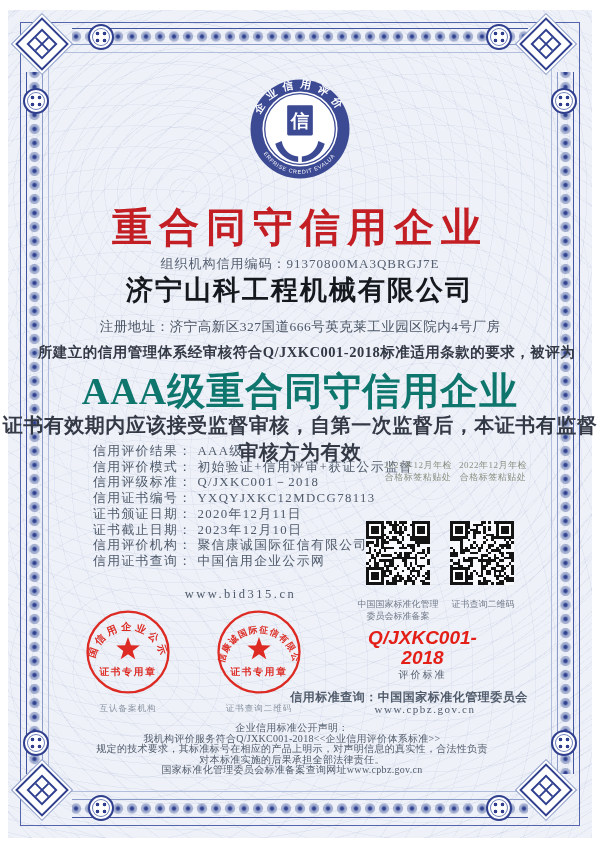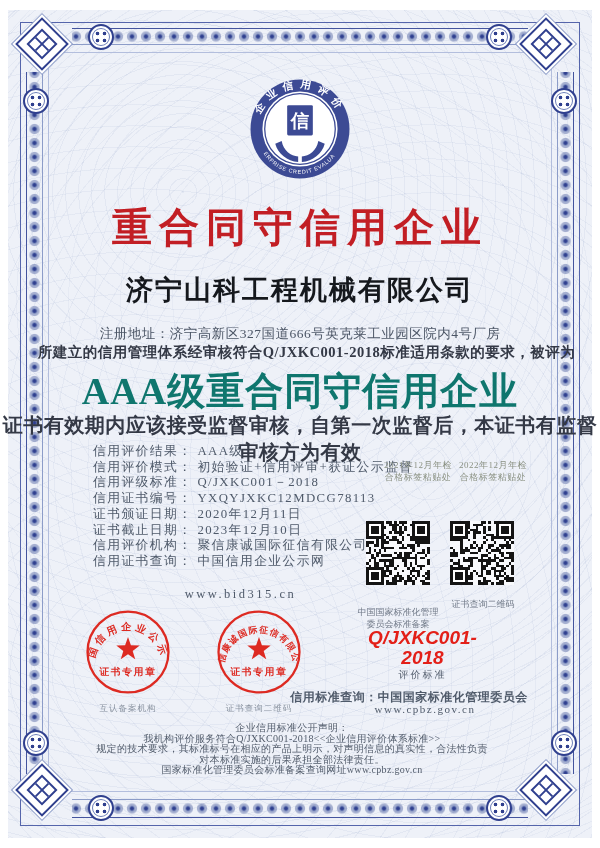--- a/index.html
+++ b/index.html
@@ -36,35 +36,35 @@
     border:2px solid #2f3f8e;box-shadow:inset 0 0 0 2px #fff,inset 0 0 0 3px #6d7fb8;}
   .btn-orn::after{content:"";position:absolute;inset:4px;
     background-image:radial-gradient(#2f3f8e 1.6px, transparent 2.1px);background-size:7px 7px;background-position:0 0;}
   
   .abs{position:absolute;left:0;right:0;text-align:center;}
   .emblem-wrap{top:74px;}
   .title{top:200px;font-size:40px;font-weight:bold;color:#c21e24;letter-spacing:7px;}
   .orgcode{top:255px;font-size:13px;color:#566070;letter-spacing:1px;}
   .company{top:272px;font-size:27px;font-weight:bold;color:#15181d;letter-spacing:2px;
     font-family:"Liberation Sans",sans-serif;}
-  .address{top:318px;font-size:13.5px;color:#4c5666;letter-spacing:0.5px;margin-top:7px;}
+  .address{top:318px;font-size:13.5px;color:#4c5666;letter-spacing:0.5px;}
   .stmt1{top:343px;font-size:14.5px;font-weight:bold;color:#343946;letter-spacing:0.5px;margin-left:13px;}
   .grade{top:366px;font-size:38px;font-weight:bold;color:#0f766e;letter-spacing:1px;}
   .stmt2{top:412px;font-size:20px;font-weight:bold;color:#343946;letter-spacing:0.5px;}
   .fields{position:absolute;left:93px;top:444px;font-size:12.8px;color:#4f5a6a;
     line-height:15.7px;letter-spacing:1.4px;}
   .field-row .fv{margin-left:5px;}
   .bid-url{position:absolute;left:93px;top:587px;width:295px;text-align:center;
     font-size:12.5px;letter-spacing:2.5px;color:#4f5a6a;}
   .annual{position:absolute;top:459px;font-size:9px;color:#8b9283;text-align:center;line-height:12px;letter-spacing:0.5px;}
   .annual-1{left:372px;width:92px;} .annual-2{left:447px;width:92px;}
   .qr{position:absolute;top:521px;width:64px;height:64px;}
   .qr-1{left:366px;} .qr-2{left:450px;}
   .qr-caption{position:absolute;top:598px;font-size:9px;color:#717a88;line-height:12px;text-align:center;}
-  .qc-1{left:338px;width:120px;margin-top:8px;} .qc-2{left:428px;width:110px;}
+  .qc-1{left:338px;width:120px;} .qc-2{left:428px;width:110px;}
   .std-code{position:absolute;left:350px;top:628px;width:145px;text-align:center;color:#e31f18;
     font-style:italic;font-weight:bold;font-size:19px;line-height:20px;font-family:"Liberation Sans",sans-serif;}
   .std-caption{position:absolute;left:350px;top:668px;width:145px;text-align:center;font-size:10px;color:#555f6e;letter-spacing:2px;}
   .std-query{position:absolute;left:284px;top:689px;width:250px;text-align:center;font-size:12px;
     font-weight:bold;color:#4f5a6a;letter-spacing:0.5px;}
   .std-url{position:absolute;left:300px;top:703px;width:250px;text-align:center;font-size:11px;
     color:#4f5a6a;letter-spacing:1.5px;}
   .seal{position:absolute;width:88px;height:88px;top:608px;}
   .seal-1{left:84px;} .seal-2{left:215px;}
   .seal-caption{position:absolute;top:703px;font-size:8.5px;color:#8a93a0;text-align:center;letter-spacing:1px;}
@@ -119,20 +119,21 @@
         <textPath href="#embBot" startOffset="50%">ENTERPRISE CREDIT EVALUATION</textPath>
       </text>
       <rect x="46" y="34" width="28" height="33" rx="1.5" fill="#3c4a94"></rect>
       <text x="60" y="58" text-anchor="middle" font-size="20" font-weight="bold" fill="#ffffff">信</text>
       <path d="M40,73 C42,84 50,89 58,90 L58,96 C46,95 36,87 33,76 Z" fill="#3c4a94"></path>
       <path d="M80,73 C78,84 70,89 62,90 L62,96 C74,95 84,87 87,76 Z" fill="#3c4a94"></path>
     </svg>
   </div>
 
   <div class="abs title">重合同守信用企业</div>
+  <div class="abs orgcode">组织机构信用编码：91370800MA3QBRGJ7E</div>
   <div class="abs company">济宁山科工程机械有限公司</div>
   <div class="abs address">注册地址：济宁高新区327国道666号英克莱工业园区院内4号厂房</div>
   <div class="abs stmt1">所建立的信用管理体系经审核符合Q/JXKC001-2018标准适用条款的要求，被评为</div>
   <div class="abs grade">AAA级重合同守信用企业</div>
   <div class="abs stmt2">证书有效期内应该接受监督审核，自第一次监督后，本证书有监督审核方为有效</div>
 
   <div class="fields">
       <div class="field-row">
       <span class="fl">信用评价结果：</span><span class="fv">AAA级</span>
     </div>

